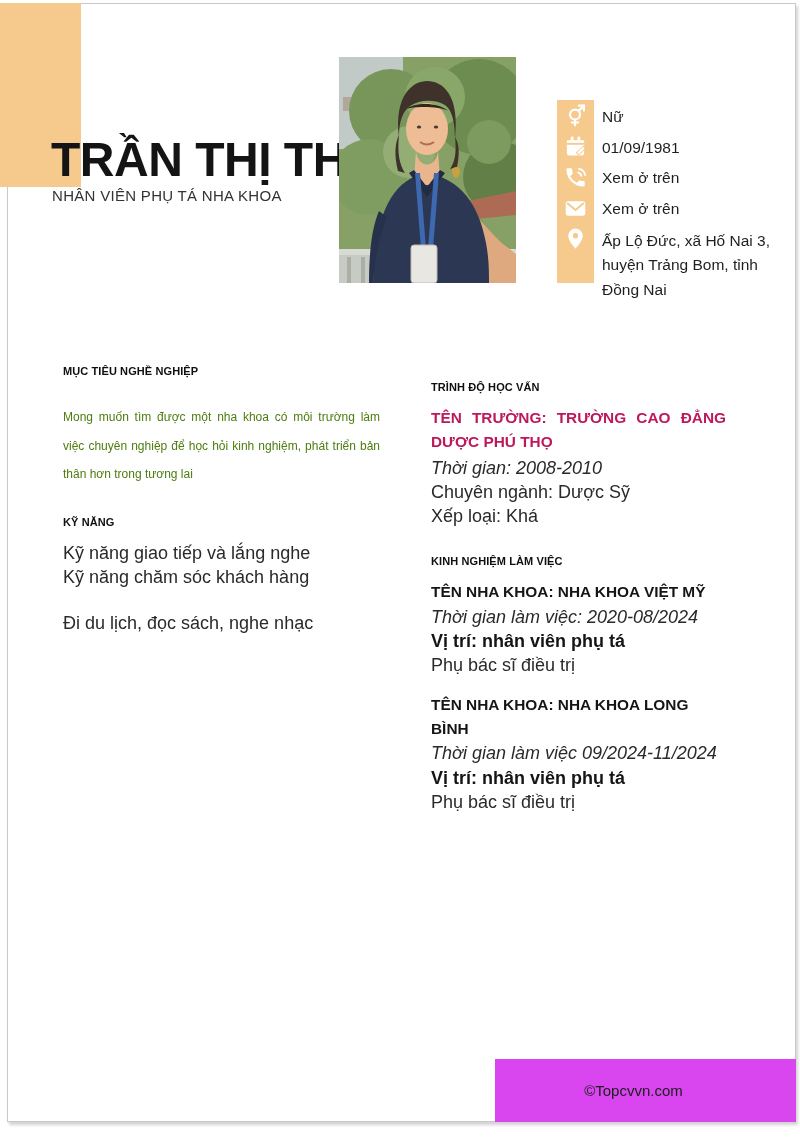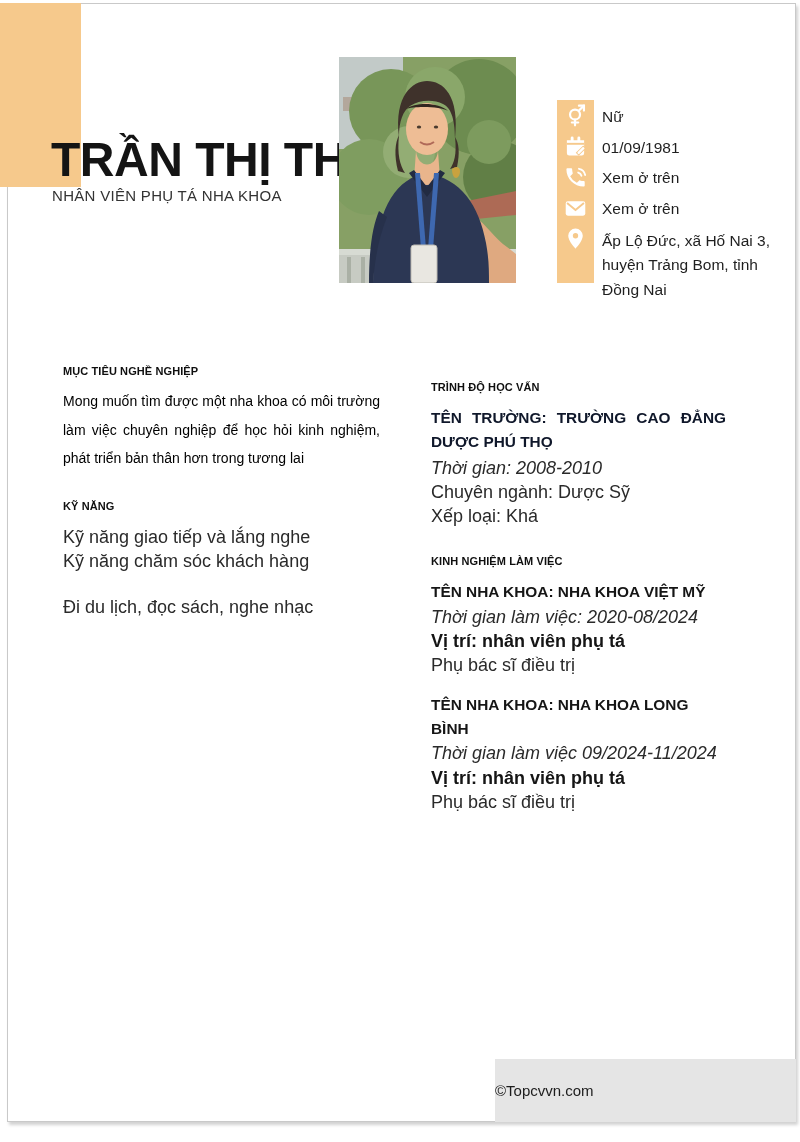--- a/index.html
+++ b/index.html
@@ -54,41 +54,41 @@
   .col-right { position: absolute; left: 431px; top: 376px; width: 295px; }
 
   .sec-h {
     font-size: 11px; font-weight: 700; color: #0f0f0f; line-height: 23px;
     letter-spacing: 0.1px;
   }
   .sec { margin-top: 22px; }
   .sec:first-child { margin-top: 0; }
 
   .para {
-    margin-top: 4px; font-size: 14px; line-height: 28.6px; color: #000000;
+    margin-top: 20px; font-size: 12px; line-height: 28.6px; color: #4d7c0f;
     text-align: justify;
   }
   .line  { font-size: 18px; line-height: 24.3px; color: #2a2a2a; }
   .lines { margin-top: 7px; }
 
   .school {
-    margin-top: 7px; font-size: 15.4px; font-weight: 700; color: #0f172a;
+    margin-top: 7px; font-size: 15.4px; font-weight: 700; color: #be185d;
     line-height: 24.3px; text-align: justify;
   }
   .edu-lines { margin-top: 1px; }
   .italic { font-style: italic; }
   .bold { font-weight: 700; color: #151515; }
   .job { margin-top: 15px; }
   .job-first { margin-top: 7px; }
   .employer { font-size: 15.4px; font-weight: 700; color: #151515; line-height: 24.3px; }
 
   .footer-bar {
     position: absolute; left: 495px; top: 1059px; width: 301px; height: 63px;
-    background: #e5e5e5;
-    display: flex; align-items: center; justify-content: flex-start;
+    background: #d946ef;
+    display: flex; align-items: center; justify-content: center;
     padding-right: 24px;
   }
   .footer-bar span { font-size: 15px; color: #1c1c1c; }
 </style>
 </head>
 <body>
 
 <div class="canvas">
   <div class="page-border"></div>
   <div class="accent-block"></div>

